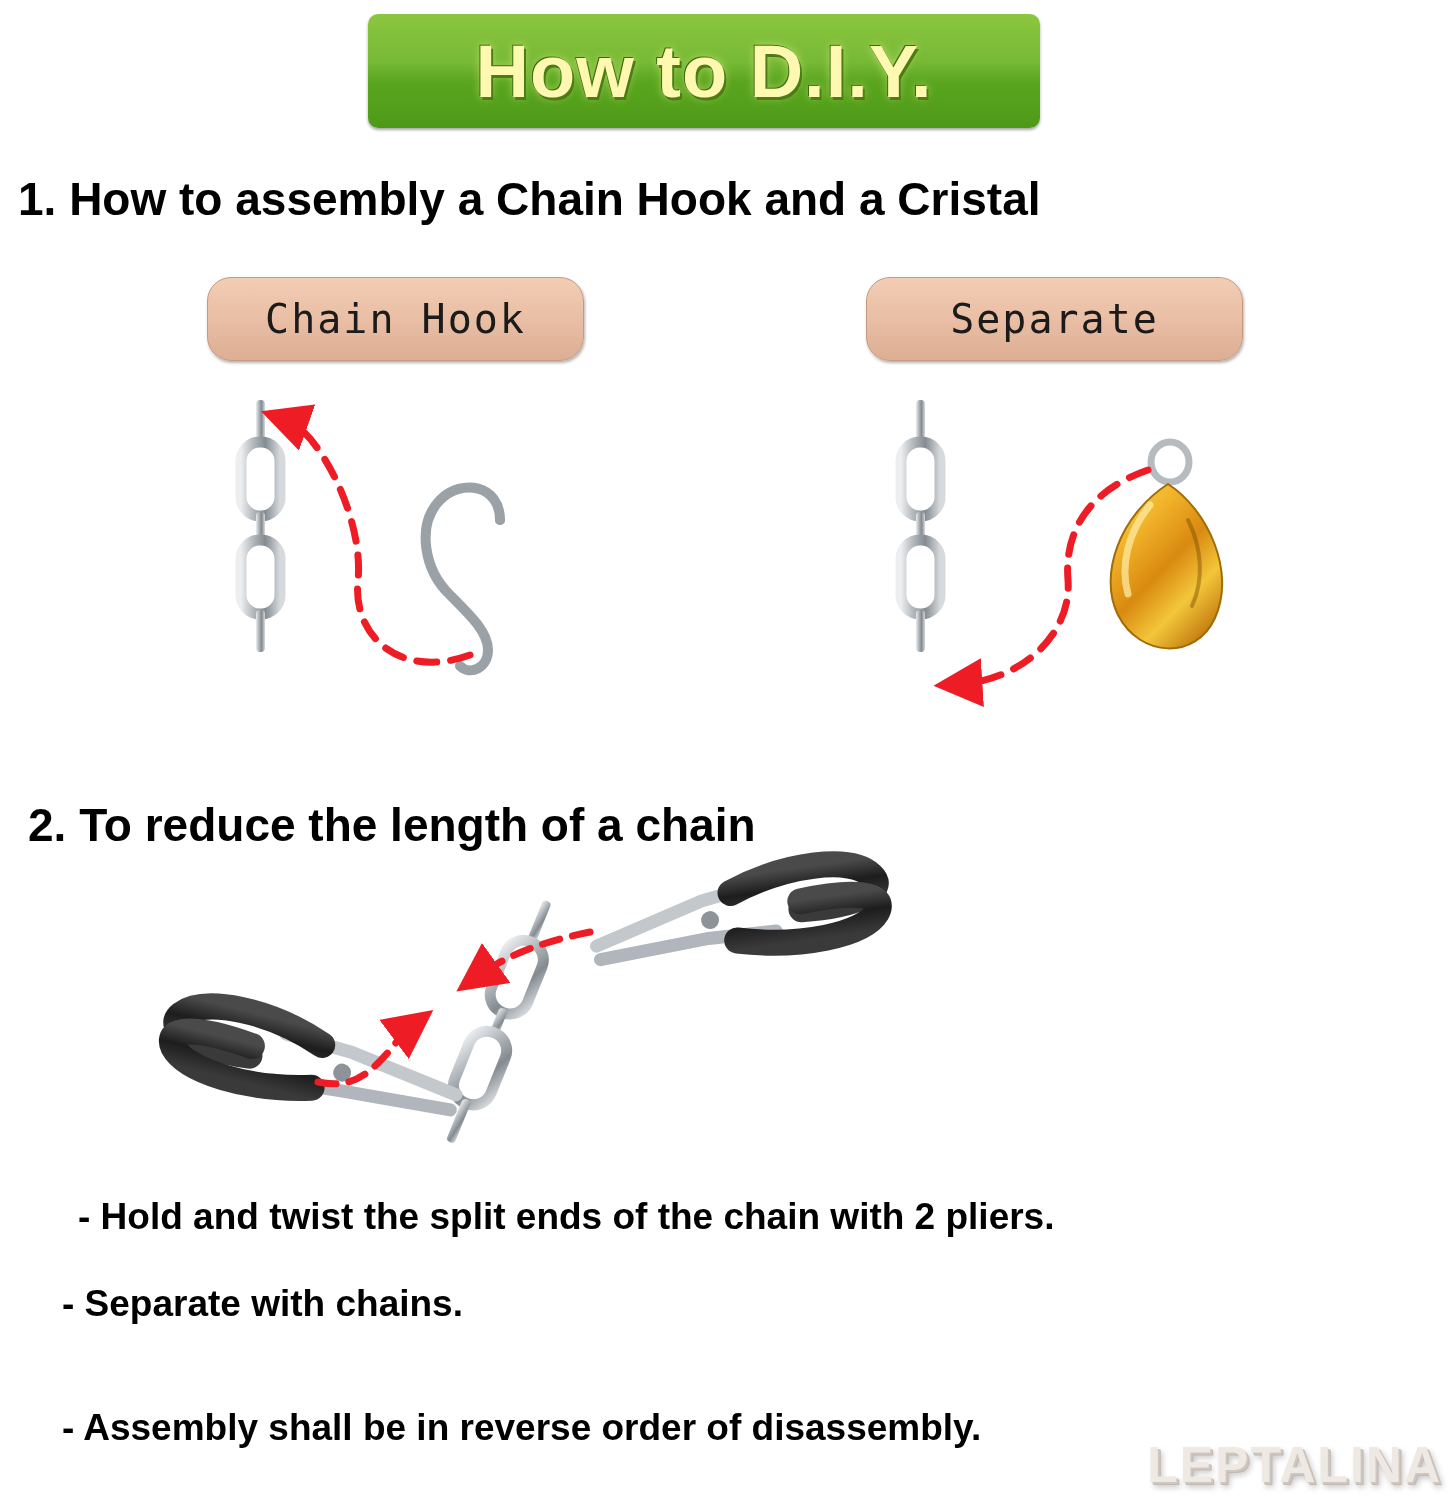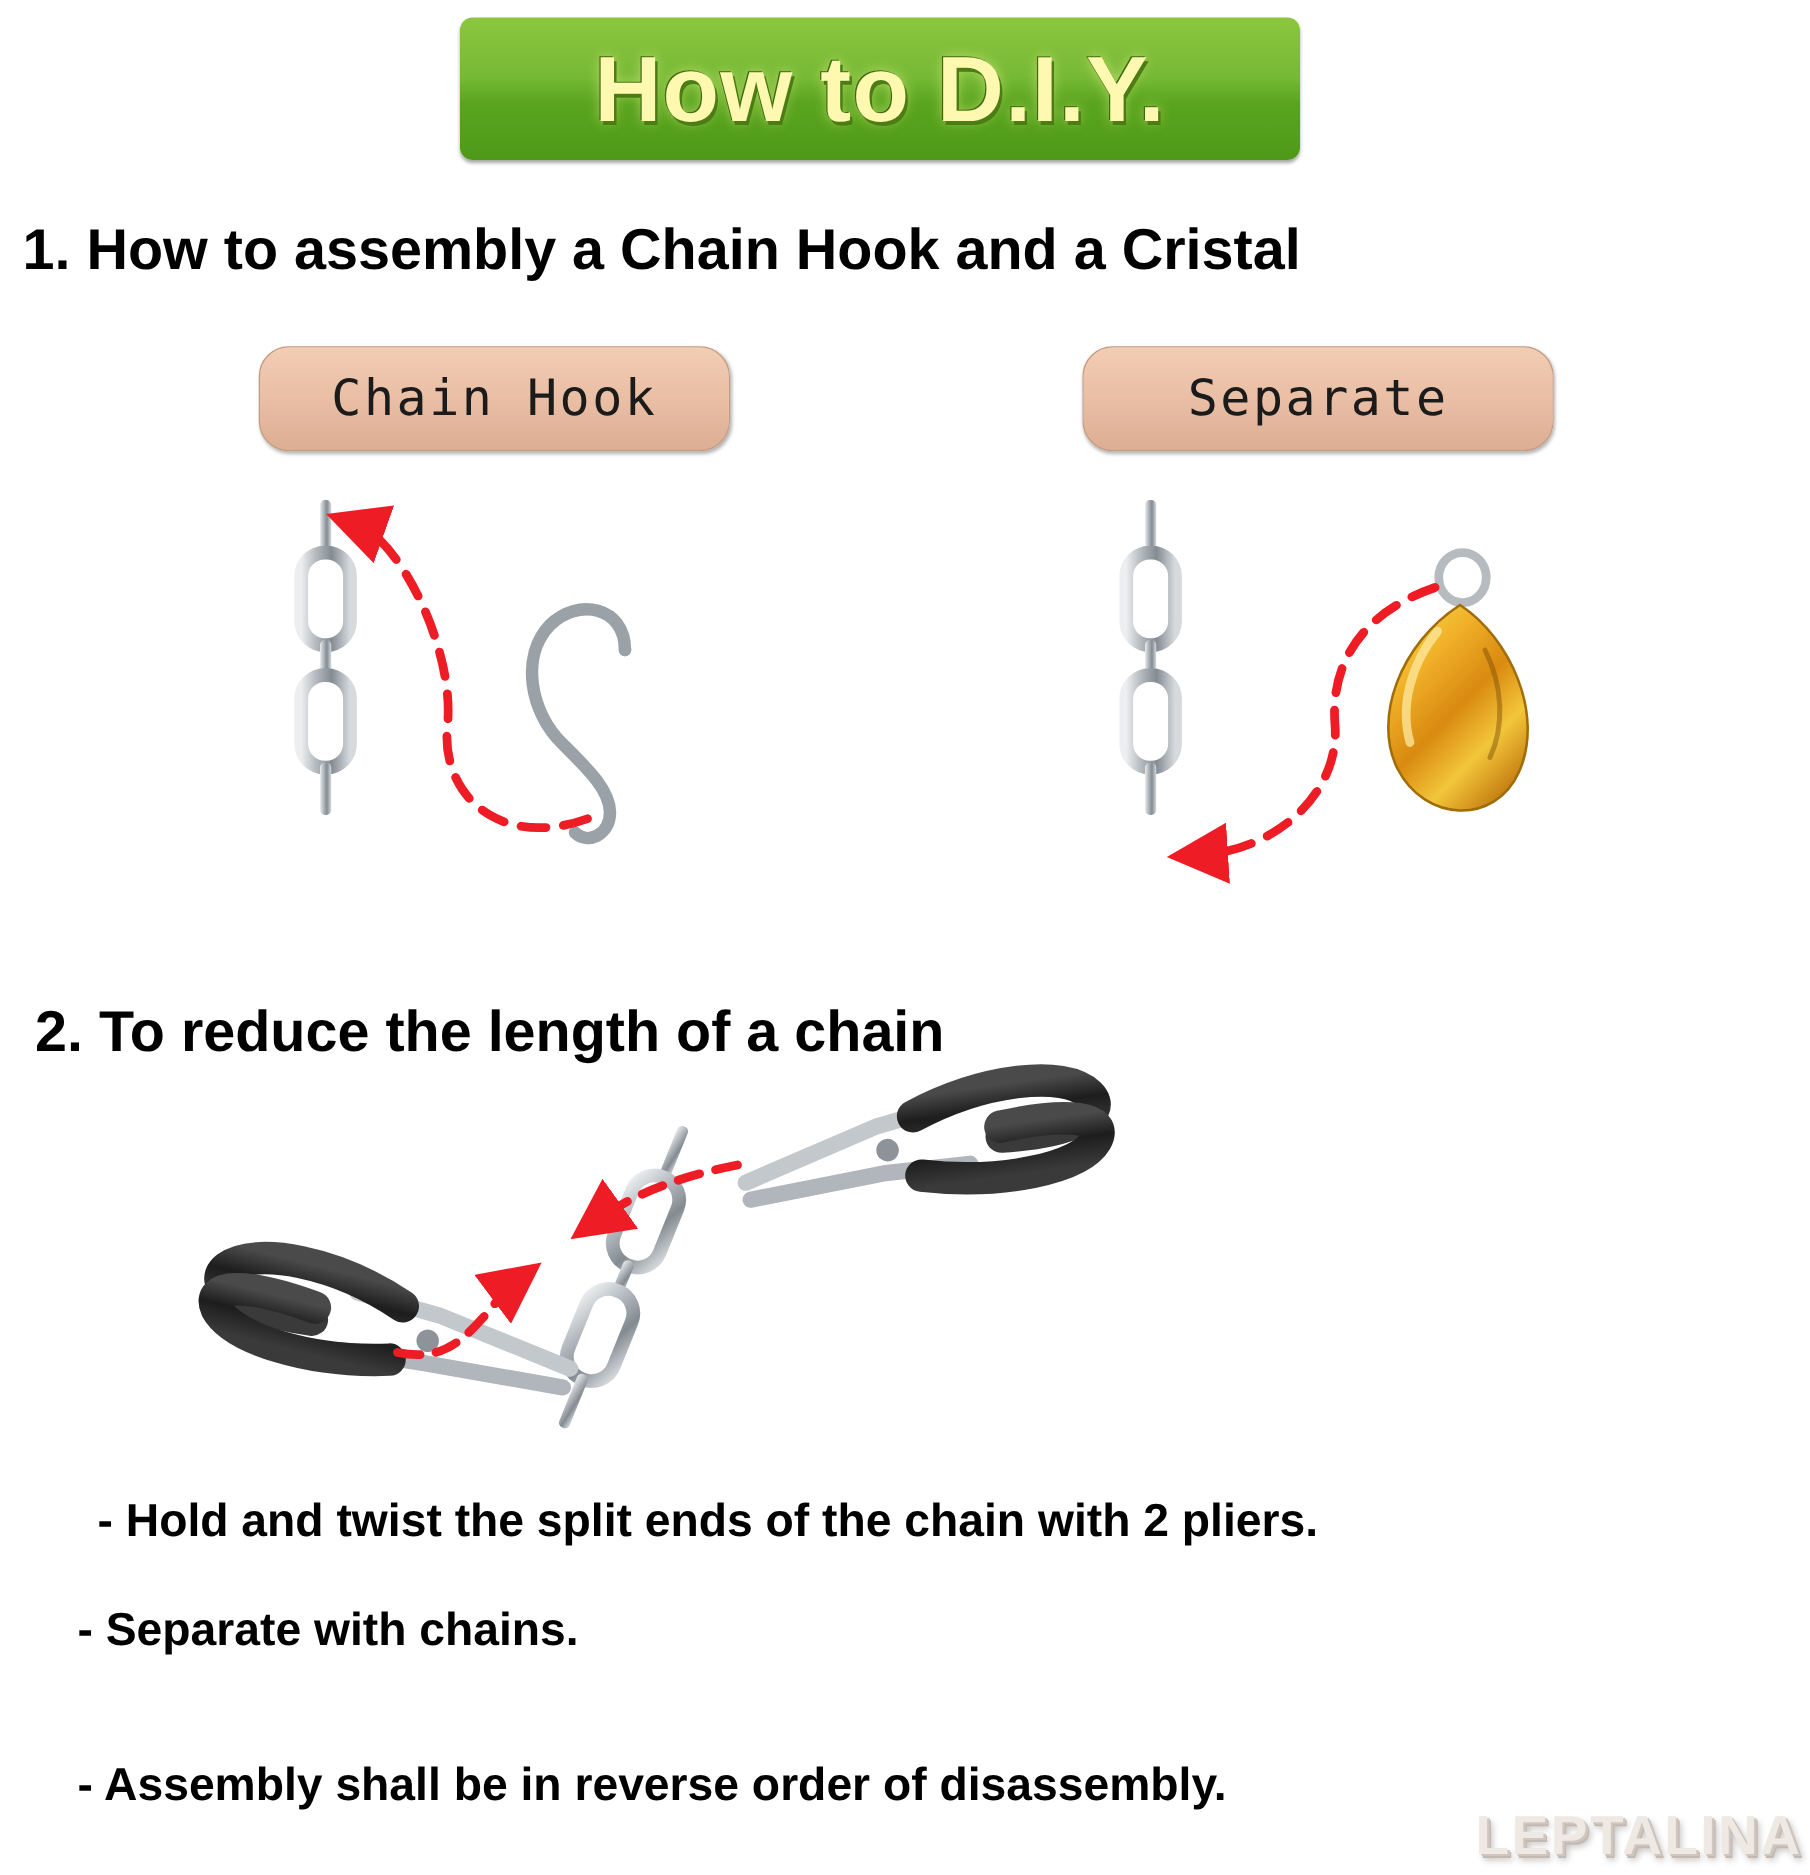--- a/index.html
+++ b/index.html
@@ -81,21 +81,21 @@
   }
   #bullet-0 { left: 62px; top: 1196px; margin-left: 16px; }
   #bullet-1 { left: 62px; top: 1283px; }
   #bullet-2 { left: 62px; top: 1367px; margin-top: 40px; }
 
   
   .brand {
     position: absolute;
     right: 6px;
     bottom: 6px;
-    font-size: 44px;
+    font-size: 50px;
     font-weight: bold;
     letter-spacing: 2px;
     color: #efe9e4;
     text-shadow:
       2px 2px 0 #cfc6bf,
       3px 3px 0 #c3b9b1,
       4px 5px 6px rgba(0,0,0,0.25),
       -1px -1px 0 #ffffff;
     white-space: nowrap;
   }

